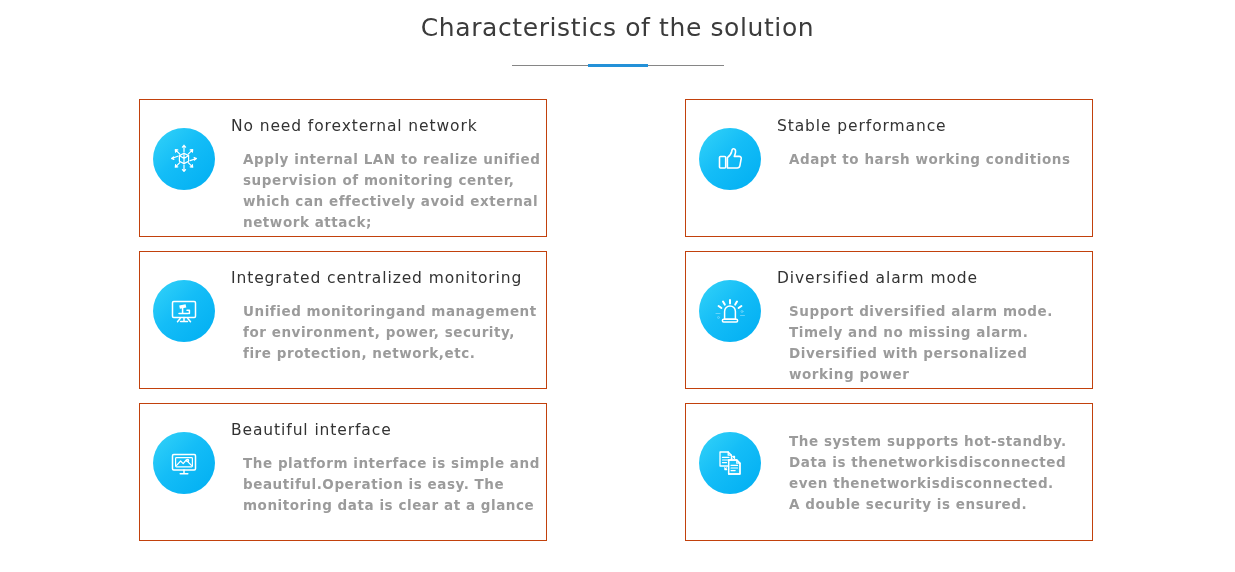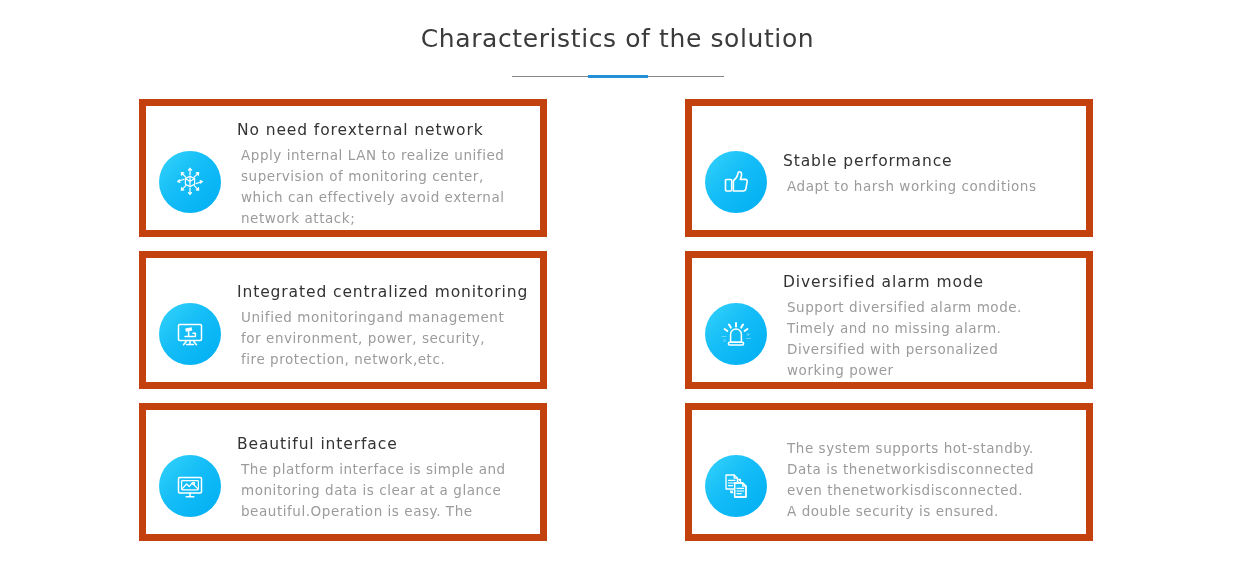--- a/index.html
+++ b/index.html
@@ -11,21 +11,21 @@
     width: 1235px;
     height: 572px;
     font-family: "DejaVu Sans", "Liberation Sans", sans-serif;
     overflow: hidden;
     position: relative;
   }
 
   
   .page-header {
     width: 100%;
-    padding-top: 23px;
+    padding-top: 12px;
     text-align: center;
   }
   .page-title {
     font-size: 25px;
     font-weight: 400;
     color: #3b3b3b;
     letter-spacing: 0.6px;
     line-height: 32px;
     margin: 0;
   }
@@ -59,25 +59,25 @@
     top: 99px;
     width: 954px;
     display: grid;
     grid-template-columns: 408px 408px;
     grid-auto-rows: 138px;
     column-gap: 138px;
     row-gap: 14px;
   }
   .feature-card {
     position: relative;
-    border: 7px solid #c2410c;
+    border: 1px solid #c2410c;
     background: #ffffff;
     box-sizing: border-box;
     display: flex;
-    align-items: center;
+    align-items: flex-start;
     padding: 14px 16px 0 13px;
   }
   .card-icon {
     flex: 0 0 auto;
     width: 62px;
     height: 62px;
     border-radius: 50%;
     background: linear-gradient(135deg, #35d3f8 0%, #14bdf7 45%, #00aef2 100%);
     display: flex;
     align-items: center;
@@ -99,21 +99,22 @@
     letter-spacing: 0.9px;
     line-height: 22px;
     margin: 0 0 4px 0;
     white-space: nowrap;
   }
   .card-desc {
     font-size: 13.5px;
     color: #9b9b9b;
     letter-spacing: 0.55px;
     line-height: 21px;
-    margin: 4px;
+    margin: 12px;
+    font-weight: bold;
   }
   .card-desc .line {
     display: block;
     white-space: nowrap;
   }
 </style>
 </head>
 <body>
 
 <div class="page-header">
@@ -223,22 +224,22 @@
         <rect x="9.6" y="12.6" width="16.8" height="9.3" rx="0.8" stroke-width="1.2"></rect>
         <path d="M10.6 20.4 L14.6 16.0 L17.2 18.6 L20.2 15.0 L25.4 20.4" stroke-width="1.2"></path>
         <circle cx="21.6" cy="15.4" r="1.1" stroke-width="1.2"></circle>
         <path d="M18 25 L18 28.6 M14.2 28.8 L21.8 28.8"></path>
       </svg>
     </div>
     <div class="card-body">
       <div class="card-title">Beautiful interface</div>
       <div class="card-desc">
         <span class="line">The platform interface is simple and</span>
+        <span class="line">beautiful.Operation is easy. The</span>
         <span class="line">monitoring data is clear at a glance</span>
-        <span class="line">beautiful.Operation is easy. The</span>
       </div>
     </div>
   </div>
 
   <div class="feature-card">
     <div class="card-icon">
       <svg width="36" height="36" viewBox="0 0 36 36" fill="none" stroke="#ffffff" stroke-width="1.3" stroke-linecap="round" stroke-linejoin="round">
         <path d="M8.0 7.0 L16.2 7.0 L19.4 10.2 L19.4 21.0 L8.0 21.0 Z"></path>
         <path d="M16.2 7.0 L16.2 10.2 L19.4 10.2"></path>
         <path d="M10.4 12.4 L17.0 12.4 M10.4 15.0 L17.0 15.0 M10.4 17.6 L14.6 17.6" stroke-width="1.1"></path>

